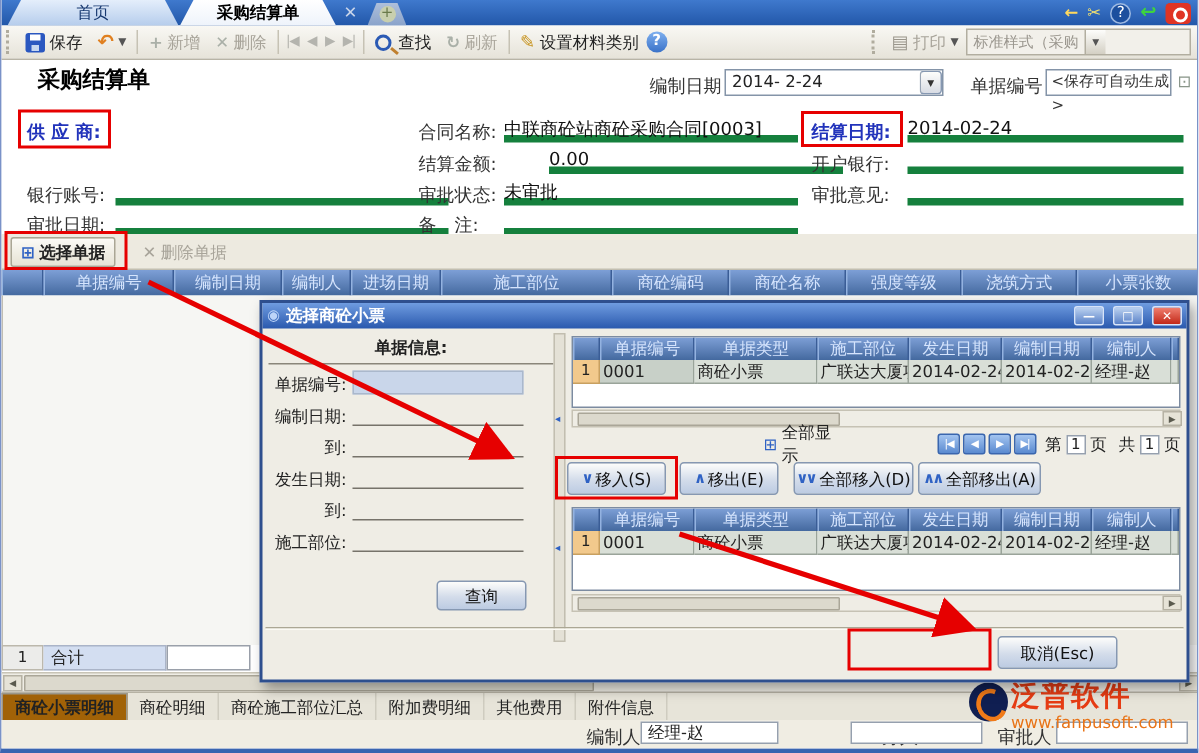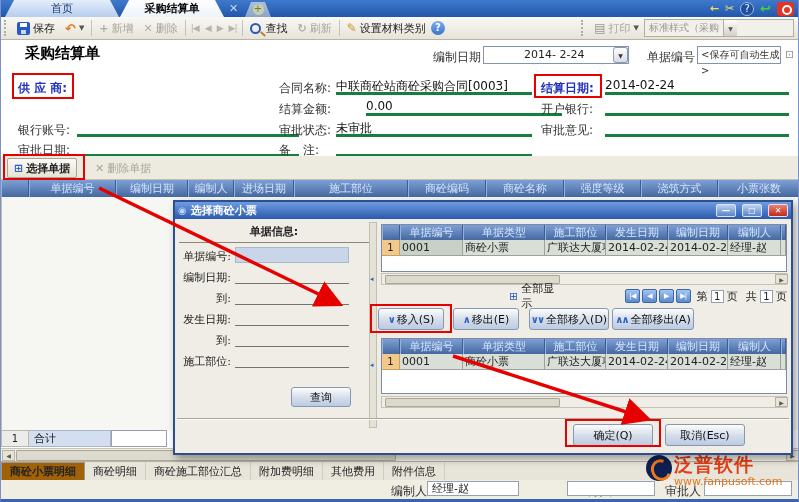--- a/index.html
+++ b/index.html
@@ -53,21 +53,21 @@
   .combo .cval { padding:0 4px; color:#9a968e; font-size:10px; white-space:nowrap; overflow:hidden; }
   .combo .cbtn { width:14px; height:16px; background:linear-gradient(#fdfdfb,#d4d0c4); border-left:1px solid #b2aea0;
                  font-size:6px; color:#555; display:flex; align-items:center; justify-content:center; }
 
   
   .form { left:0; top:40px; width:799px; height:116px; background:#fff; }
   .ftitle { position:absolute; left:24px; top:4px; font-size:15px; font-weight:bold; color:#000; }
   .flabel { position:absolute; font-size:12px; color:#333; white-space:nowrap; }
   .flabel.blue { color:#2233bb; font-weight:bold; }
   .fval { position:absolute; font-size:12px; color:#111; white-space:nowrap; }
-  .uline { border-bottom:3px solid #15803d; height:17px; }
+  .uline { border-bottom:5px solid #15803d; height:17px; }
   .fillbox { background:#d6e0ef; border:1px solid #b4c2d8; height:18px; line-height:17px; padding-left:4px; }
   .dcombo { position:absolute; display:flex; border:1px solid #8494a8; background:#fff; height:18px; }
   .dcombo .dval { flex:1; padding:1px 4px; font-size:11px; }
   .dcombo .dbtn { width:15px; background:linear-gradient(#fdfdfb,#d8dce4); border-left:1px solid #98a4b4; font-size:6px; color:#333;
                   display:flex; align-items:center; justify-content:center; }
   .inputbox { position:absolute; border:1px solid #8494a8; background:#fff; height:18px; font-size:10px; line-height:16px; padding-left:3px; color:#333; }
   .genicon { position:absolute; width:13px; height:13px; color:#8a968a; font-size:11px; line-height:13px; }
 
   
   .docbar { left:0; top:156px; width:799px; height:24px; background:#edeae0; border-bottom:1px solid #c2beb0; }
@@ -243,21 +243,21 @@
     <div class="combo" style="width:150px">
       <span class="cval">标准样式（采购</span>
       <span class="cbtn">▼</span>
     </div>
   </div>
 
   <div class="abs form">
     <div class="ftitle">采购结算单</div>
 
     <span class="flabel" style="left:432px; top:9px;">编制日期</span>
-    <div class="dcombo" style="left:482px; top:6px; width:146px;padding-left:36px;">
+    <div class="dcombo" style="left:482px; top:6px; width:146px;">
       <span class="dval">2014- 2-24</span>
       <span class="dbtn">▼</span>
     </div>
     <span class="flabel" style="left:646px; top:9px;">单据编号</span>
     <div class="inputbox" style="left:696px; top:6px; width:84px;">&lt;保存可自动生成&gt;</div>
     <span class="genicon" style="left:784px; top:8px;">⊡</span>
 
     <span class="flabel blue" style="left:17px; top:40px;">供 应 商:</span>
     <span class="flabel" style="left:278px; top:40px;">合同名称:</span>
     <div class="fval uline" style="left:335px; top:38px; width:196px;">中联商砼站商砼采购合同[0003]</div>
@@ -471,23 +471,20 @@
         <div class="dc c6">经理-赵</div>
         <div class="dc cf"></div>
       </div>
     </div>
     <div class="dscroll" style="left:206px; top:194px;">
       <div class="sthumb" style="left:3px; width:175px;"></div>
       <span class="sarr" style="left:393px">▶</span>
     </div>
 
     <div class="dsep"></div>
-    <div class="dbtn btn-ok">
-        <span>确定(Q)</span>
-      </div>
     <div class="dbtn btn-cancel">
         <span>取消(Esc)</span>
       </div>
   </div>
 
   <div class="redbox" style="left:11px; top:73px; width:62px; height:26px;"></div>
   <div class="redbox" style="left:533px; top:74px; width:68px; height:24px;"></div>
   <div class="redbox" style="left:2px; top:154px; width:82px; height:26px;"></div>
   <div class="redbox" style="left:369px; top:304px; width:82px; height:29px;"></div>
   <div class="redbox" style="left:564px; top:419px; width:96px; height:28px;"></div>

